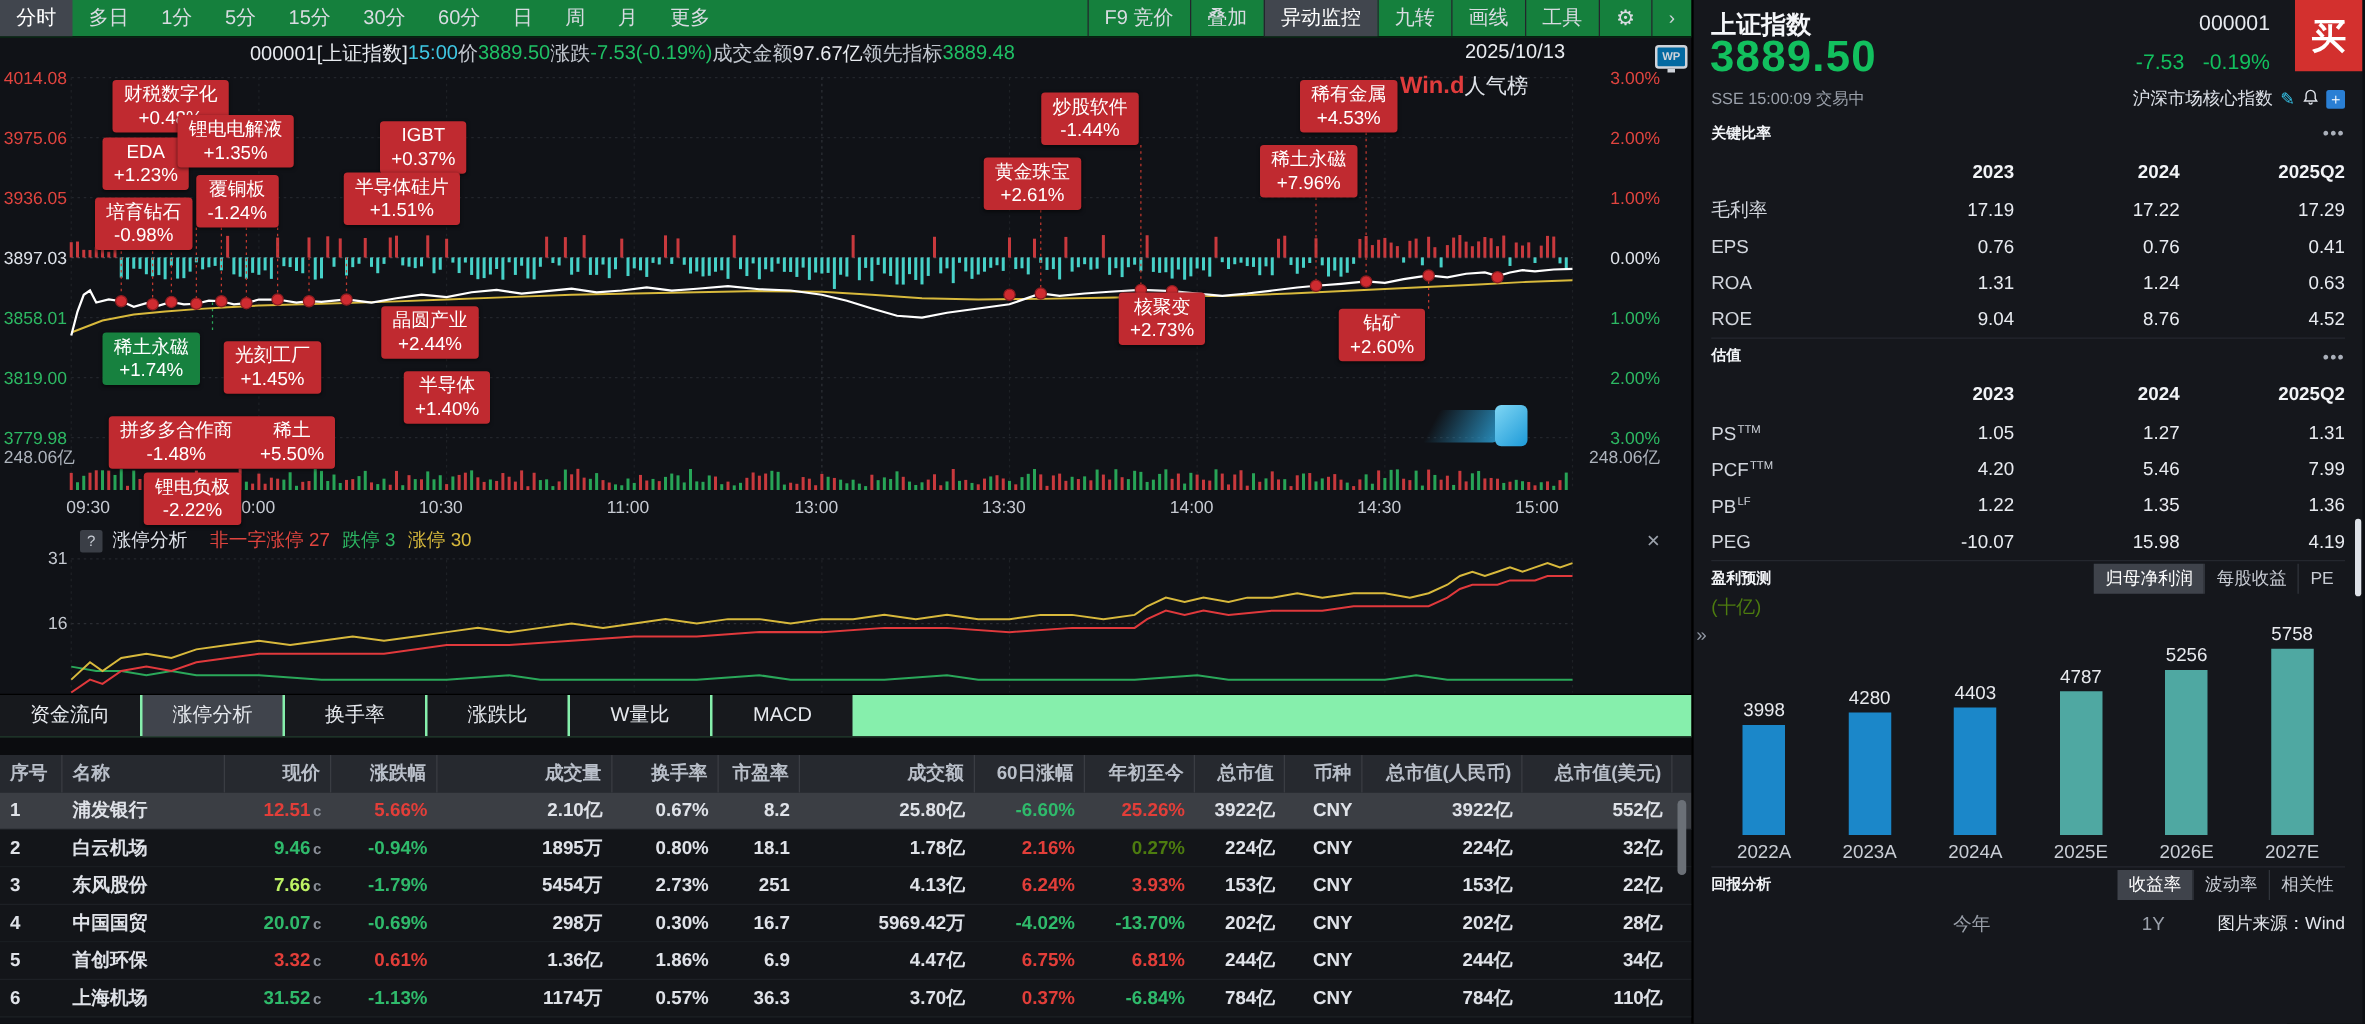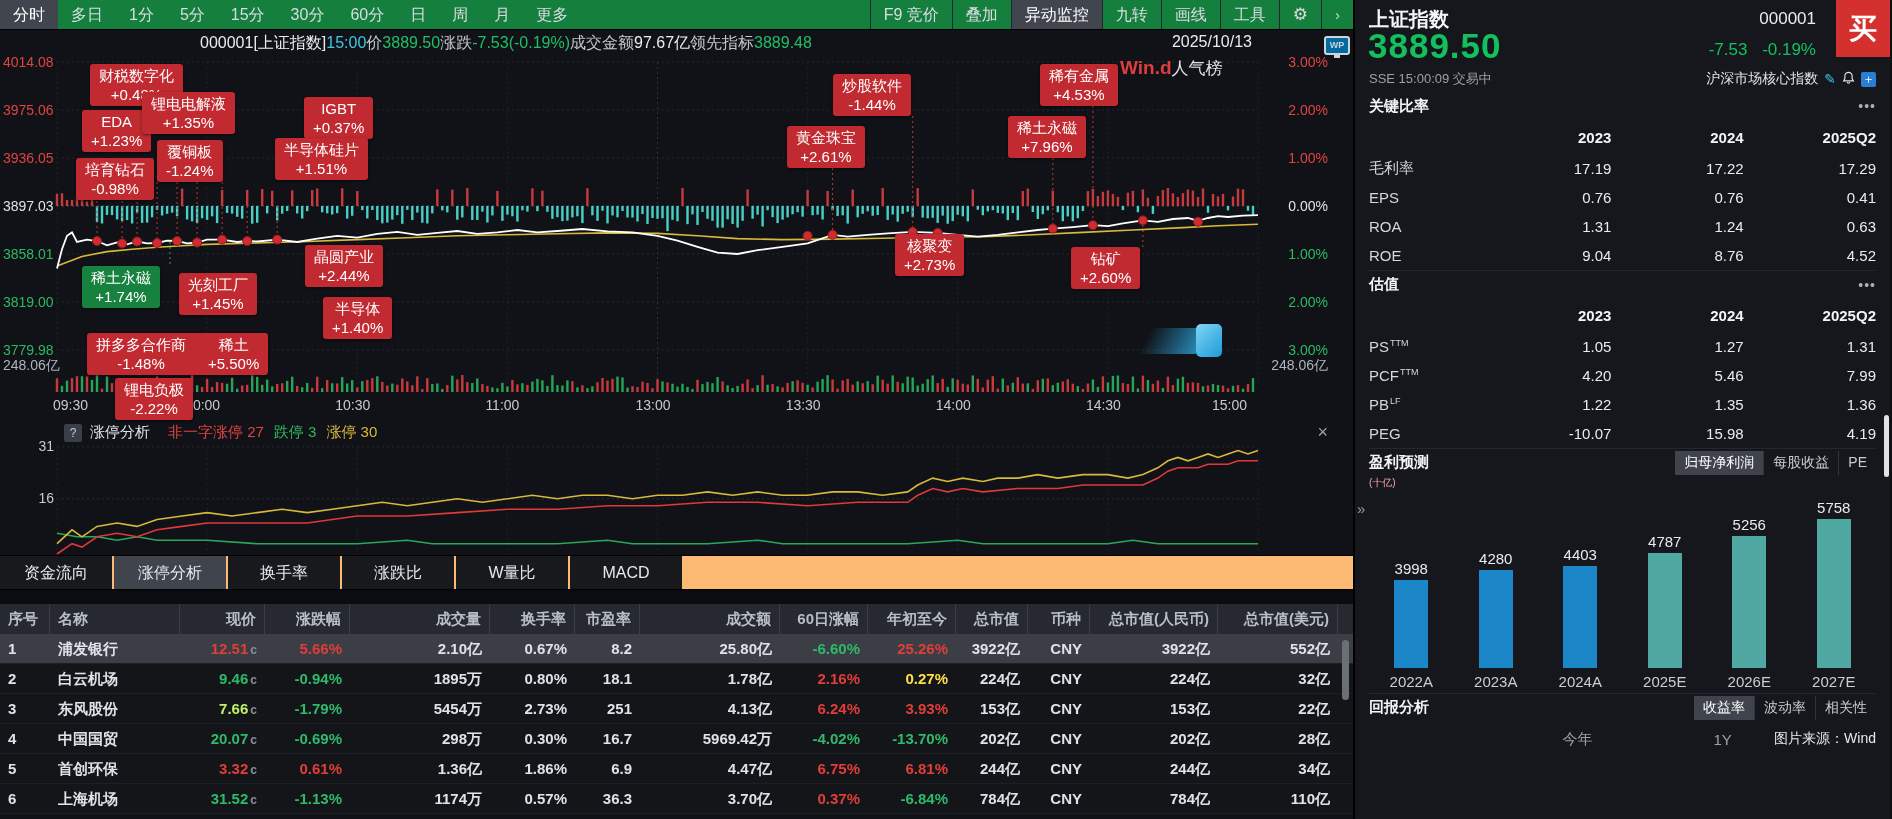--- a/index.html
+++ b/index.html
@@ -40,21 +40,21 @@
   .swooshtip { position:absolute; left:1196px; top:268px; width:26px; height:33px; z-index:4; border-radius:5px;
     background:linear-gradient(135deg,#7fd6f4,#1d9ad8); }
   
   .limitzone { position:relative; height:136px; border-bottom:1px solid #000; }
   .limit-legend { position:absolute; left:64px; top:3px; display:flex; align-items:center; gap:8px; font-size:15px; z-index:3; }
   .qbox { width:18px; height:18px; background:#3a3e46; border-radius:2px; color:#c6cbd3; font-size:12px; text-align:center; line-height:18px; }
   .c-yel { color:#d8b93c; }
   .limit-close { position:absolute; right:25px; top:2px; color:#9ba1ab; font-size:18px; z-index:3; cursor:default; }
   .mlbl { position:absolute; font-size:14px; color:#c6cad2; width:40px; text-align:right; left:14px; z-index:2; }
   
-  .tabs { display:flex; height:34px; background:#fdba74; border-bottom:1px solid #000; }
+  .tabs { display:flex; height:34px; background:#86efac; border-bottom:1px solid #000; }
   .tab { min-width:112px; text-align:center; line-height:33px; font-size:16px; color:#e6e9ee; background:#17191d; margin-right:2px; padding:0 10px; cursor:default; }
   .tab.active { background:#40444c; }
   .gapbar { height:14px; background:#0b0c0f; }
   
   .tablewrap { position:relative; }
   .trow { display:flex; height:30px;font-weight:bold; }
   .trow.hdr { background:#26292f; color:#b9bfc9; }
   .trow.body { background:#131519; color:#dfe2e8; border-bottom:1px solid #1d2025; }
   .trow.body.sel { background:#3b3e44; }
   .tcell { font-size:15px; line-height:30px; padding:0 8px; overflow:hidden; white-space:nowrap; }
@@ -69,32 +69,32 @@
   .p-buy { position:absolute; top:0; right:0; width:54px; height:57px; background:#d3302e; color:#fff; font-size:28px; font-weight:bold; text-align:center; line-height:57px; cursor:default; }
   .p-price { position:absolute; top:26px; left:13px; font-size:35px; font-weight:bold; color:#12c05e; letter-spacing:1px; }
   .p-chg { position:absolute; top:40px; right:74px; font-size:17px; color:#12c05e; }
   .p-chg span { margin-left:10px; }
   .p-status { position:absolute; top:70px; left:0; right:0; display:flex; padding:0 14px; font-size:13px; color:#9ba1ab; align-items:center; }
   .p-status .rt { margin-left:auto; color:#dfe3ea; display:flex; align-items:center; gap:6px; font-size:14px; }
   .pencil { color:#35c3e8; font-size:14px; }
   .plus { display:inline-block; width:15px; height:15px; background:#2a7fd4; color:#fff; font-size:12px; line-height:15px; text-align:center; border-radius:2px; }
   .p-body { position:absolute; top:92px; left:0; right:0; padding:0 14px; }
   .sec-title { display:flex; align-items:center; height:28px; border-top:1px solid #24272e; }
-  .sec-title .st { font-size:15px; font-weight:bold; color:#f2f4f7; }
+  .sec-title .st { font-size:12px; font-weight:bold; color:#f2f4f7; }
   .sec-title .dots { margin-left:auto; color:#aab0ba; font-size:14px; letter-spacing:1px; cursor:default; }
   .pt-head { display:grid; grid-template-columns:110px 1fr 1fr 1fr; height:34px; align-items:center; font-weight:bold; font-size:15px; color:#f2f4f7; }
   .pt-row  { display:grid; grid-template-columns:110px 1fr 1fr 1fr; height:29px; align-items:center; font-size:15px; }
   .pt-row .rl { color:#d3d7de; } .pt-head div, .pt-row div { text-align:right; }
   .pt-head div:first-child, .pt-row div:first-child { text-align:left; }
   .pt-row sup { font-size:9px; color:#d3d7de; margin-left:1px; }
   .seg { display:flex; margin-left:auto; }
   .seg .sg { font-size:14px; color:#c8ccd4; padding:3px 9px; border-left:1px solid #30343b; cursor:default; white-space:nowrap; }
   .seg .sg:first-child { border-left:none; }
   .seg .sg.active { background:#3f434b; color:#fff; }
-  .unitline { font-size:10px; color:#fca5a5; height:22px; }
+  .unitline { font-size:15px; color:#4d7c0f; height:22px; }
   .barchart { display:flex; height:195px; align-items:flex-end; }
   .bcol { flex:1; display:flex; flex-direction:column; align-items:center; justify-content:flex-end; height:100%; }
   .bval { font-size:15px; color:#e8eaee; margin-bottom:3px; }
   .bbar { width:34px; }
   .bcat { font-size:15px; color:#c9cdd5; margin-top:5px; height:20px; }
   .p-footer { display:flex; align-items:center; height:24px; margin-top:6px; font-size:15px; color:#9ba1ab; }
   .p-footer .src { color:#e6e9ee; font-size:14px; }
   .collapse-handle { position:absolute; left:2px; top:500px; color:#9097a2; font-size:15px; z-index:5; }
   .pscroll { position:absolute; right:1px; top:415px; width:5px; height:62px; background:#dfe3e9; border-radius:3px; z-index:6; }
   .bell { display:inline-block; }
@@ -817,21 +817,21 @@
         <div class="trow body">
           <div class="tcell" style="width: 50px;">2</div>
           <div class="tcell" style="width: 130px;">白云机场</div>
           <div class="tcell num" style="width: 85px;"><span style="color: rgb(47, 186, 107);">9.46</span><span class="suf">c</span></div>
           <div class="tcell num" style="width: 85px;"><span style="color: rgb(47, 186, 107);">-0.94%</span></div>
           <div class="tcell num" style="width: 140px;">1895万</div>
           <div class="tcell num" style="width: 85px;">0.80%</div>
           <div class="tcell num" style="width: 65px;">18.1</div>
           <div class="tcell num" style="width: 140px;">1.78亿</div>
           <div class="tcell num" style="width: 88px;"><span style="color: rgb(226, 62, 57);">2.16%</span></div>
-          <div class="tcell num" style="width: 88px;"><span style="color: #fde047;">0.27%</span></div>
+          <div class="tcell num" style="width: 88px;"><span style="color: #4d7c0f;">0.27%</span></div>
           <div class="tcell num" style="width: 72px;">224亿</div>
           <div class="tcell num" style="width: 62px;">CNY</div>
           <div class="tcell num" style="width: 128px;">224亿</div>
           <div class="tcell num" style="width: 120px;">32亿</div>
         </div>
         <div class="trow body">
           <div class="tcell" style="width: 50px;">3</div>
           <div class="tcell" style="width: 130px;">东风股份</div>
           <div class="tcell num" style="width: 85px;"><span style="color: #bef264;">7.66</span><span class="suf">c</span></div>
           <div class="tcell num" style="width: 85px;"><span style="color: rgb(47, 186, 107);">-1.79%</span></div>

